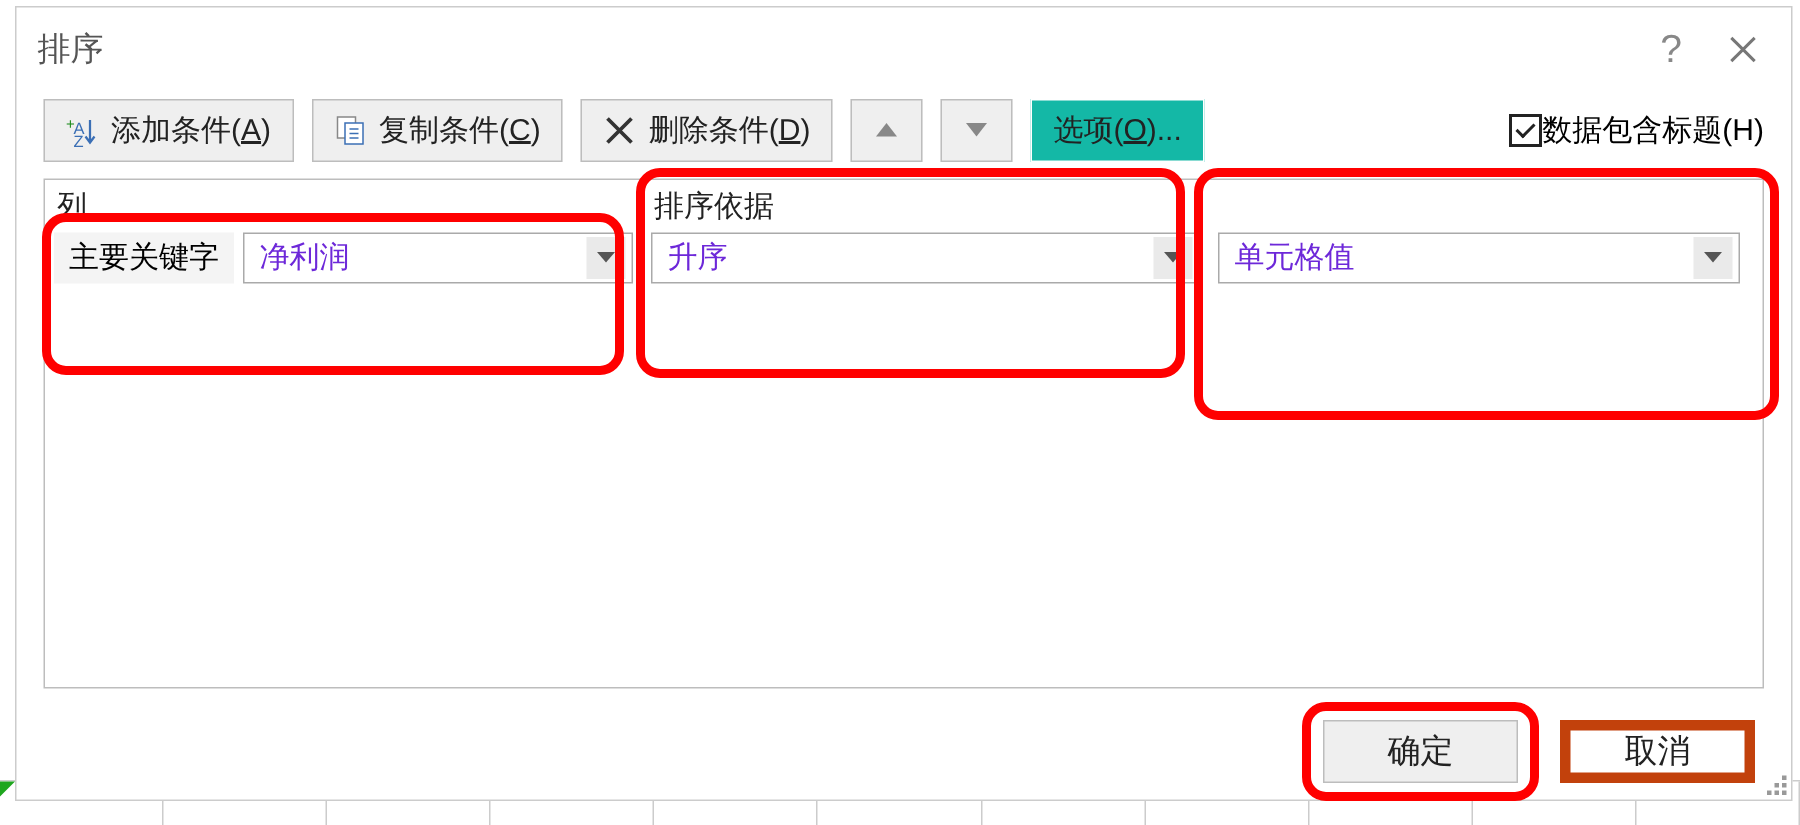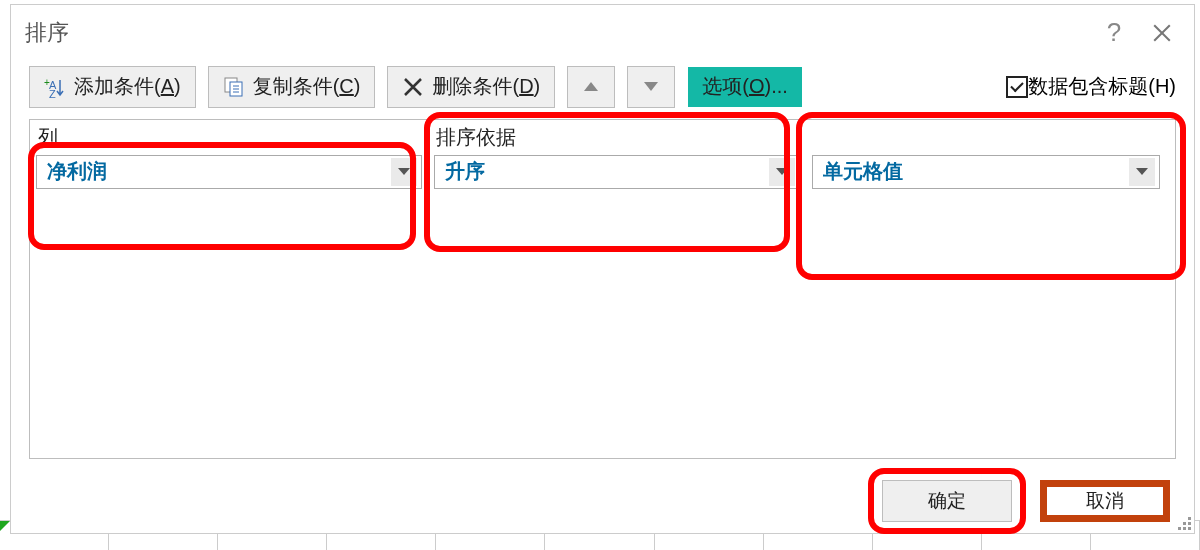--- a/index.html
+++ b/index.html
@@ -109,21 +109,21 @@
     background: #f4f4f4; padding: 4px 10px; height: 34px; display: flex; align-items: center;
   }
   .select {
     flex: 1;
     height: 34px;
     border: 1px solid #aaa;
     background: #ffffff;
     display: flex; align-items: center; justify-content: space-between;
     padding: 0 4px 0 10px;
   }
-  .select .val { font-size: 20px; color: #0369a1; font-weight: bold; }
+  .select .val { font-size: 20px; color: #6d28d9; }
   .select .chev {
     width: 26px; height: 28px; background: #eaeaea;
     display: flex; align-items: center; justify-content: center;
   }
   .chev .tri {
     width: 0; height: 0; border-left: 6px solid transparent; border-right: 6px solid transparent; border-top: 7px solid #555;
   }
 
   .highlight {
     position: absolute;
@@ -134,21 +134,21 @@
 
   .footer {
     height: 64px;
     display: flex;
     align-items: center;
     justify-content: flex-end;
     padding: 0 24px;
     gap: 28px;
     position: relative;
   }
-  .footer .btn { width: 130px; justify-content: center; font-size: 19px; }
+  .footer .btn { width: 130px; justify-content: center; font-size: 22px; }
   .footer .btn.cancel { background: #ffffff; border: 7px solid #c2410c; }
   .resize-grip {
     position: absolute; right: 2px; bottom: 2px; width: 16px; height: 16px;
   }
   .resize-grip span {
     position: absolute; width: 3px; height: 3px; background: #999;
   }
 
   
   .icon { width: 22px; height: 22px; display: inline-block; position: relative; }
@@ -249,20 +249,21 @@
     </div>
   </div>
 
   <div class="grid-area">
     <div class="grid-headers">
       <div class="hcell col1">列</div>
       <div class="hcell col2">排序依据</div>
     </div>
     <div class="row">
       <div class="cell c1">
+        <div class="row-label">主要关键字</div>
         <div class="select">
           <span class="val">净利润</span>
           <span class="chev">
               <span class="tri"></span>
             </span>
         </div>
       </div>
       <div class="cell c3">
         <div class="select">
           <span class="val">升序</span>

